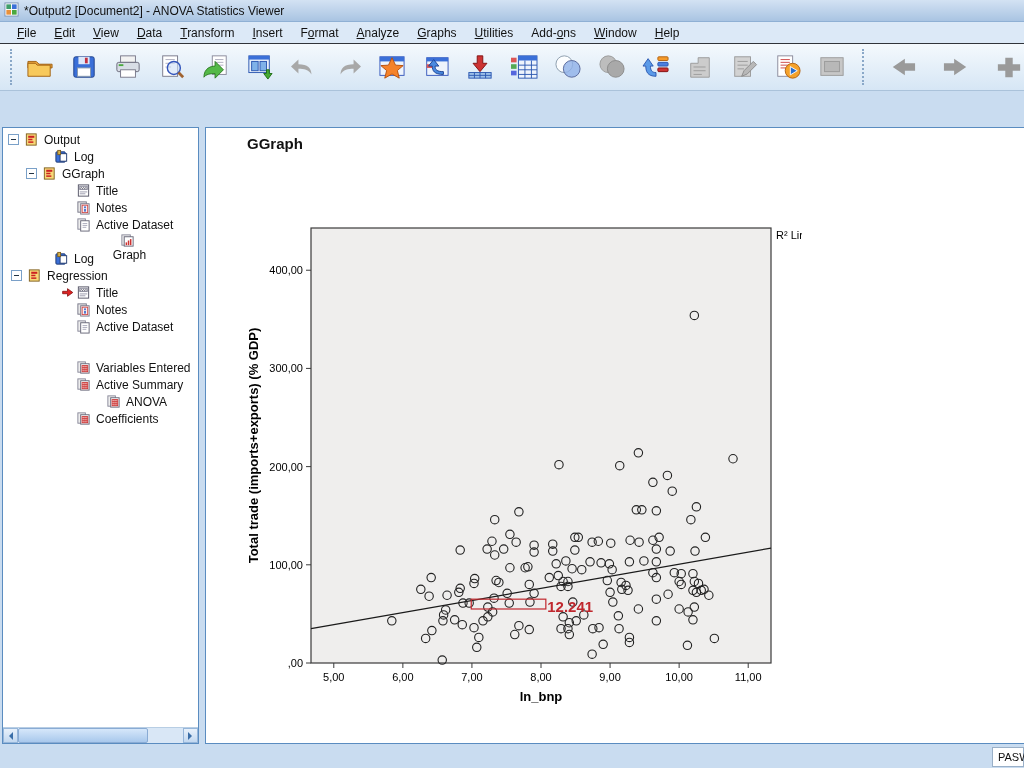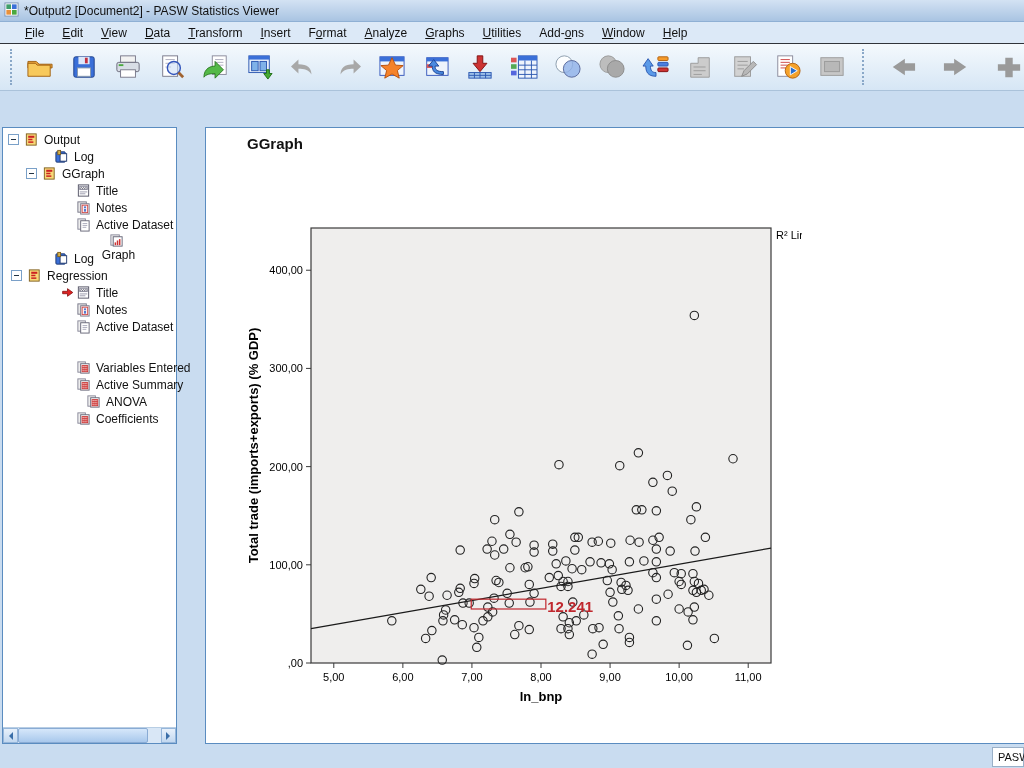--- a/index.html
+++ b/index.html
@@ -5,34 +5,34 @@
   html,body{margin:0;padding:0;}
   body{width:1024px;height:768px;position:relative;overflow:hidden;
        background:#c9dcf0;font-family:"Liberation Sans",sans-serif;color:#111;}
   
   .titlebar{position:absolute;left:0;top:0;right:0;height:21px;
     background:linear-gradient(#d3e2f3,#a9c4e2);border-bottom:1px solid #8fb0d4;
     display:flex;align-items:center;gap:5px;padding-left:4px;font-size:12px;}
   .titlebar svg{width:15px;height:15px;}
   
   .menubar{position:absolute;left:0;top:22px;right:0;height:21px;background:#dce9f7;
-    border-bottom:1px solid #30343a;display:flex;align-items:center;font-size:12px;padding-left:16px;}
+    border-bottom:1px solid #30343a;display:flex;align-items:center;font-size:12px;padding-left:8px;}
   .menu-item{padding:3px 9px;}
   .accel{text-decoration:underline;}
   
   .toolbar{position:absolute;left:0;top:44px;right:0;height:46px;
     background:linear-gradient(#f4f9fd,#d6e6f5);border-bottom:1px solid #aac2da;
     display:flex;align-items:center;gap:8px;padding-left:10px;}
   .tb-grip{width:3px;height:36px;border-left:2px dotted #8aa8c8;margin-right:2px;}
   .tb-btn{width:36px;height:38px;display:flex;align-items:center;justify-content:center;flex:none;}
   .tb-btn svg{width:30px;height:26px;}
   .tb-btn.nav{margin-left:9px;}
   .tb-sep{width:2px;height:36px;border-left:2px dotted #8aa8c8;margin:0 4px;}
   
-  .tree-panel{position:absolute;left:2px;top:127px;width:175px;height:617px;background:#fff;
+  .tree-panel{position:absolute;left:2px;top:127px;width:197px;height:617px;background:#fff;
     border:1px solid #5a8cc0;font-size:12px;box-sizing:border-box;}
   .tree-rows{position:absolute;left:0;top:3px;right:0;}
   .tree-row{height:17px;display:flex;align-items:center;white-space:nowrap;}
   .expander{width:9px;height:9px;border:1px solid #7aa0c8;background:#fff;margin-right:5px;
     position:relative;flex:none;}
   .expander::after{content:"";position:absolute;left:1.5px;top:3.5px;width:5px;height:1px;background:#234;}
   .tree-spacer{display:inline-flex;align-items:center;flex:none;}
   .tree-spacer svg{width:13px;height:13px;}
   .tree-ico{width:16px;height:15px;margin-right:4px;flex:none;}
   .tree-ico svg{width:15px;height:15px;}
@@ -60,21 +60,21 @@
 <body>
 
 <div class="titlebar">
   <span><svg viewBox="0 0 16 16">
         <rect x="1" y="1" width="14" height="14" fill="#fff" stroke="#7a93b4"></rect>
         <rect x="2.5" y="2.5" width="5" height="5" fill="#3f9e6b"></rect>
         <rect x="8.5" y="2.5" width="5" height="5" fill="#3a6fd8"></rect>
         <rect x="2.5" y="8.5" width="5" height="5" fill="#e8903a"></rect>
         <rect x="8.5" y="8.5" width="5" height="5" fill="#4aa83e"></rect>
       </svg></span>
-  <span>*Output2 [Document2] - PASW Statistics Viewer</span>
+  <span>*Output2 [Document2] - ANOVA Statistics Viewer</span>
 </div>
 
 <div class="menubar">
     <span class="menu-item"><span class="accel">F</span>ile</span>
     <span class="menu-item"><span class="accel">E</span>dit</span>
     <span class="menu-item"><span class="accel">V</span>iew</span>
     <span class="menu-item"><span class="accel">D</span>ata</span>
     <span class="menu-item"><span class="accel">T</span>ransform</span>
     <span class="menu-item"><span class="accel">I</span>nsert</span>
     <span class="menu-item">F<span class="accel">o</span>rmat</span>
@@ -379,21 +379,21 @@
       <div class="tree-row" style="padding-left: 58px;">
         <span class="tree-spacer" style="width: 15px;"></span>
         <span class="tree-ico"><svg viewBox="0 0 16 16">
             <rect x="2" y="2" width="8" height="11" fill="#eee" stroke="#889"></rect>
             <rect x="5" y="4" width="9" height="10" fill="#fff" stroke="#667"></rect>
             <rect x="6.5" y="6" width="6" height="6.5" fill="#fff" stroke="#cc3333"></rect>
             <path d="M6.5 8.2h6M6.5 10.4h6M8.6 6v6.5M10.7 6v6.5" stroke="#cc3333"></path>
           </svg></span>
         <span>Active Summary</span>
       </div>
-      <div class="tree-row" style="padding-left: 68px;">
+      <div class="tree-row" style="padding-left: 88px;">
         <span class="tree-spacer" style="width: 15px;"></span>
         <span class="tree-ico"><svg viewBox="0 0 16 16">
             <rect x="2" y="2" width="8" height="11" fill="#eee" stroke="#889"></rect>
             <rect x="5" y="4" width="9" height="10" fill="#fff" stroke="#667"></rect>
             <rect x="6.5" y="6" width="6" height="6.5" fill="#fff" stroke="#cc3333"></rect>
             <path d="M6.5 8.2h6M6.5 10.4h6M8.6 6v6.5M10.7 6v6.5" stroke="#cc3333"></path>
           </svg></span>
         <span>ANOVA</span>
       </div>
       <div class="tree-row" style="padding-left: 58px;">

